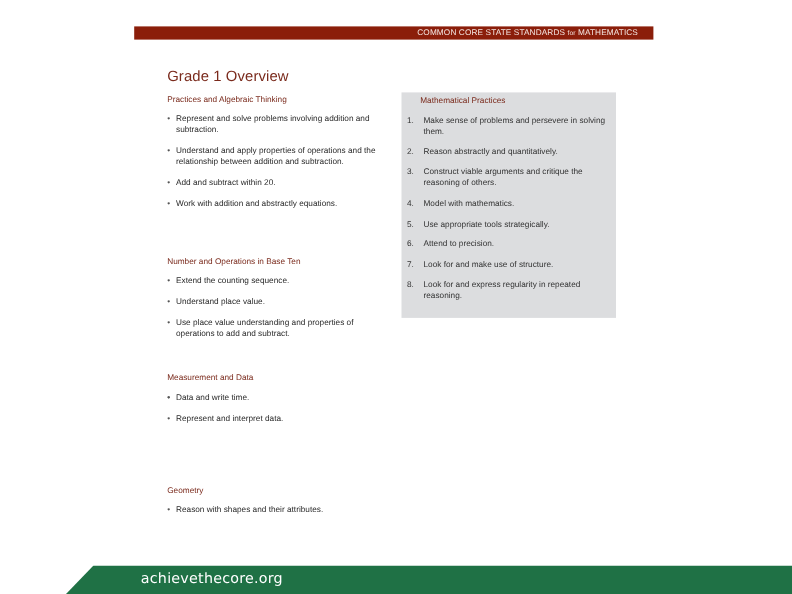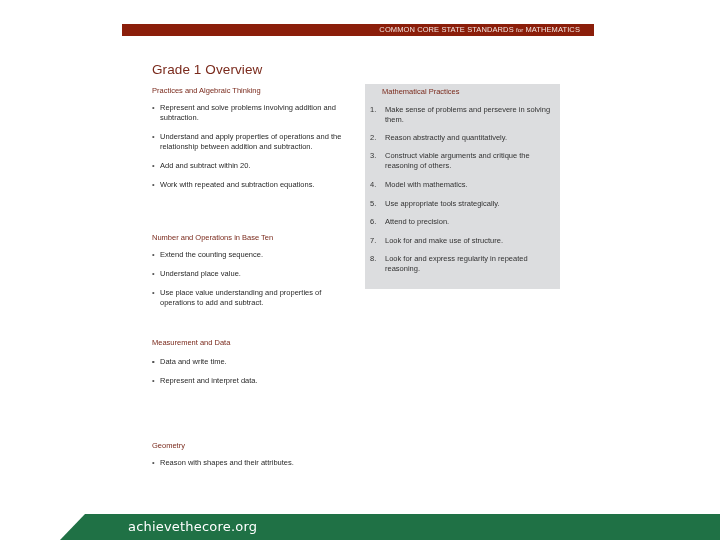--- a/index.html
+++ b/index.html
@@ -152,21 +152,21 @@
 <div class="page-title">Grade 1 Overview</div>
 
 <div class="left-col">
 
   <div class="section" style="top:0px;">
     <div class="section-title">Practices and Algebraic Thinking</div>
     <ul class="bullet-list">
       <li><span class="dot">•</span><span>Represent and solve problems involving addition and subtraction.</span></li>
       <li><span class="dot">•</span><span>Understand and apply properties of operations and the relationship between addition and subtraction.</span></li>
       <li><span class="dot">•</span><span>Add and subtract within 20.</span></li>
-      <li><span class="dot">•</span><span>Work with repeated and subtraction equations.</span></li>
+      <li><span class="dot">•</span><span>Work with addition and abstractly equations.</span></li>
     </ul>
   </div>
 
   <div class="section" style="top:147px;">
     <div class="section-title">Number and Operations in Base Ten</div>
     <ul class="bullet-list">
       <li><span class="dot">•</span><span>Extend the counting sequence.</span></li>
       <li><span class="dot">•</span><span>Understand place value.</span></li>
       <li><span class="dot">•</span><span>Use place value understanding and properties of operations to add and subtract.</span></li>
     </ul>

